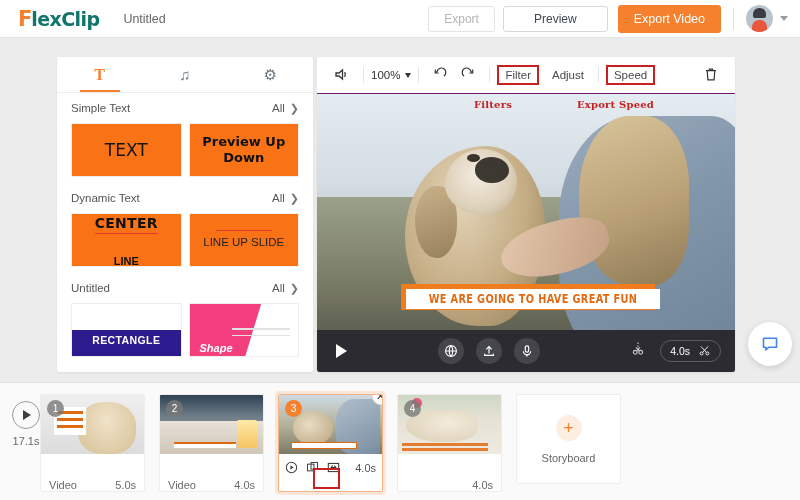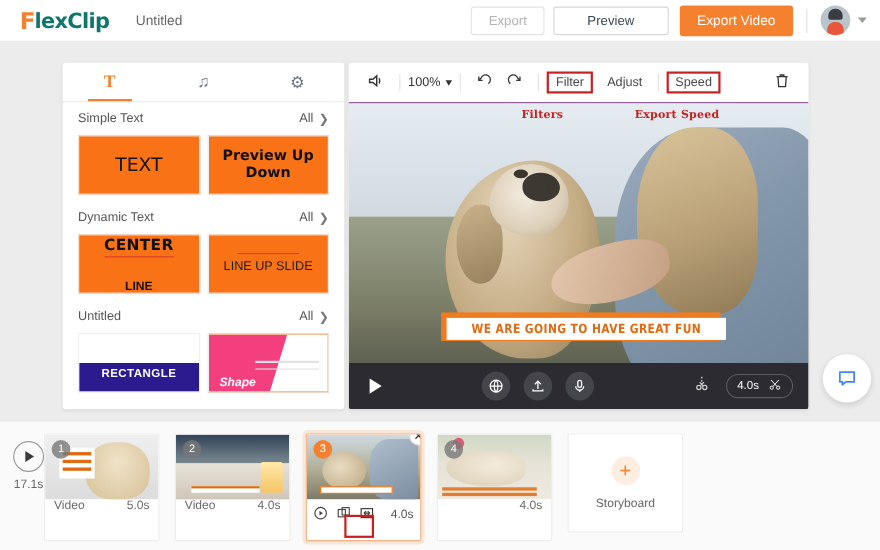--- a/index.html
+++ b/index.html
@@ -274,21 +274,21 @@
   }
   .clip.selected { border: 1px solid #f5b183; box-shadow: 0 0 0 3px rgba(245,129,47,.16); }
   .clip-thumb { position: relative; width: 100%; height: 59px; overflow: hidden; }
   .num-badge {
     position: absolute; left: 6px; top: 5px; width: 17px; height: 17px;
     border-radius: 50%; background: rgba(120,120,120,.8); color: #fff;
     font-size: 10px; display: flex; align-items: center; justify-content: center;
   }
   .num-badge.active { background: #f5812f; }
   .clip-meta {
-    display: flex; align-items: flex-start; height: 37px; padding: 0 8px;
+    display: flex; align-items: flex-end; height: 37px; padding: 0 8px;
     font-size: 11px; color: #6a6a6a;
   }
   .clip-meta .dur { margin-left: auto; }
   .clip-tools {
     display: flex; align-items: center; height: 28px; padding: 0 6px; gap: 8px;
     font-size: 11px; color: #555;
   }
   .clip-tools .dur { margin-left: auto; }
   .close-x {
     position: absolute; right: -7px; top: -7px; width: 17px; height: 17px;

